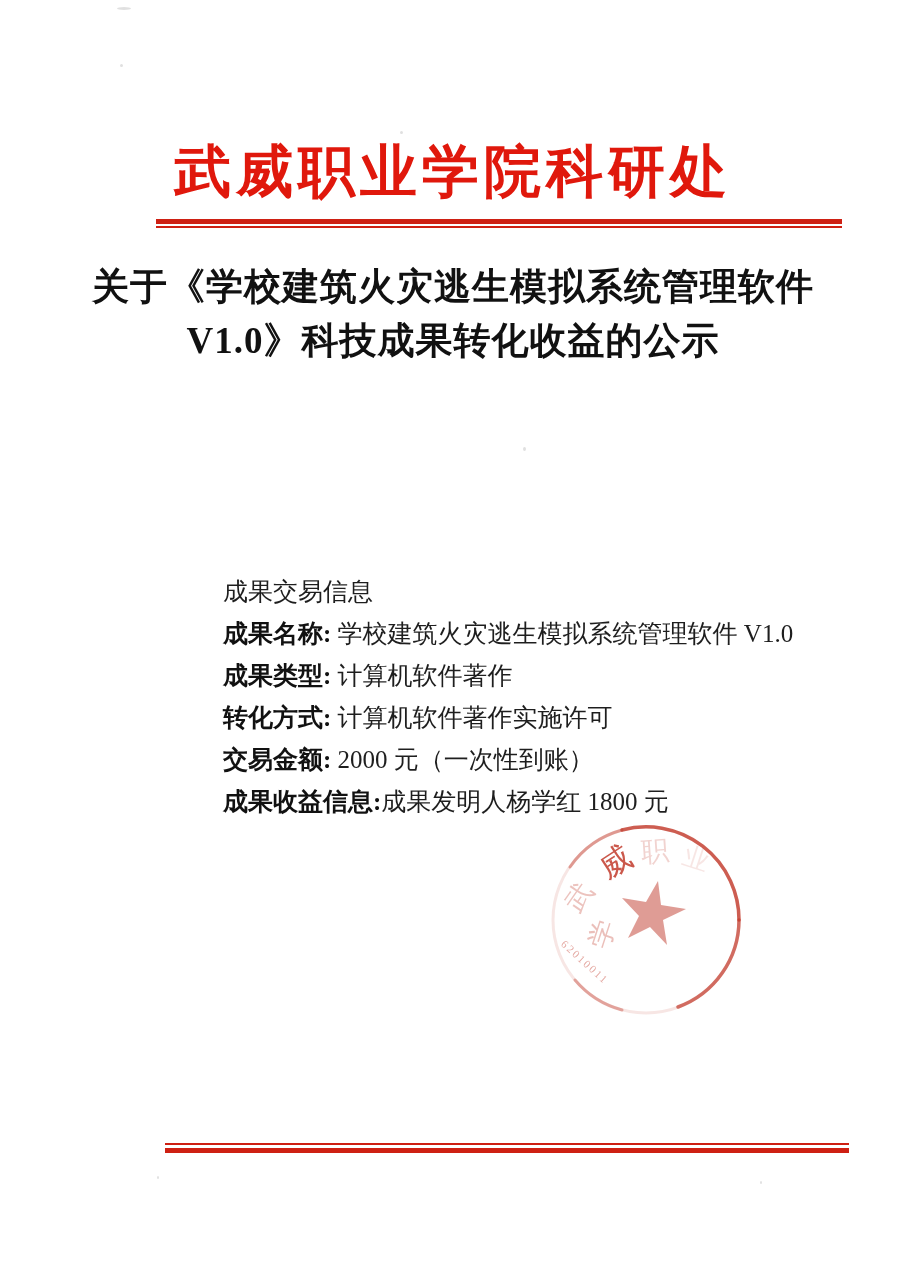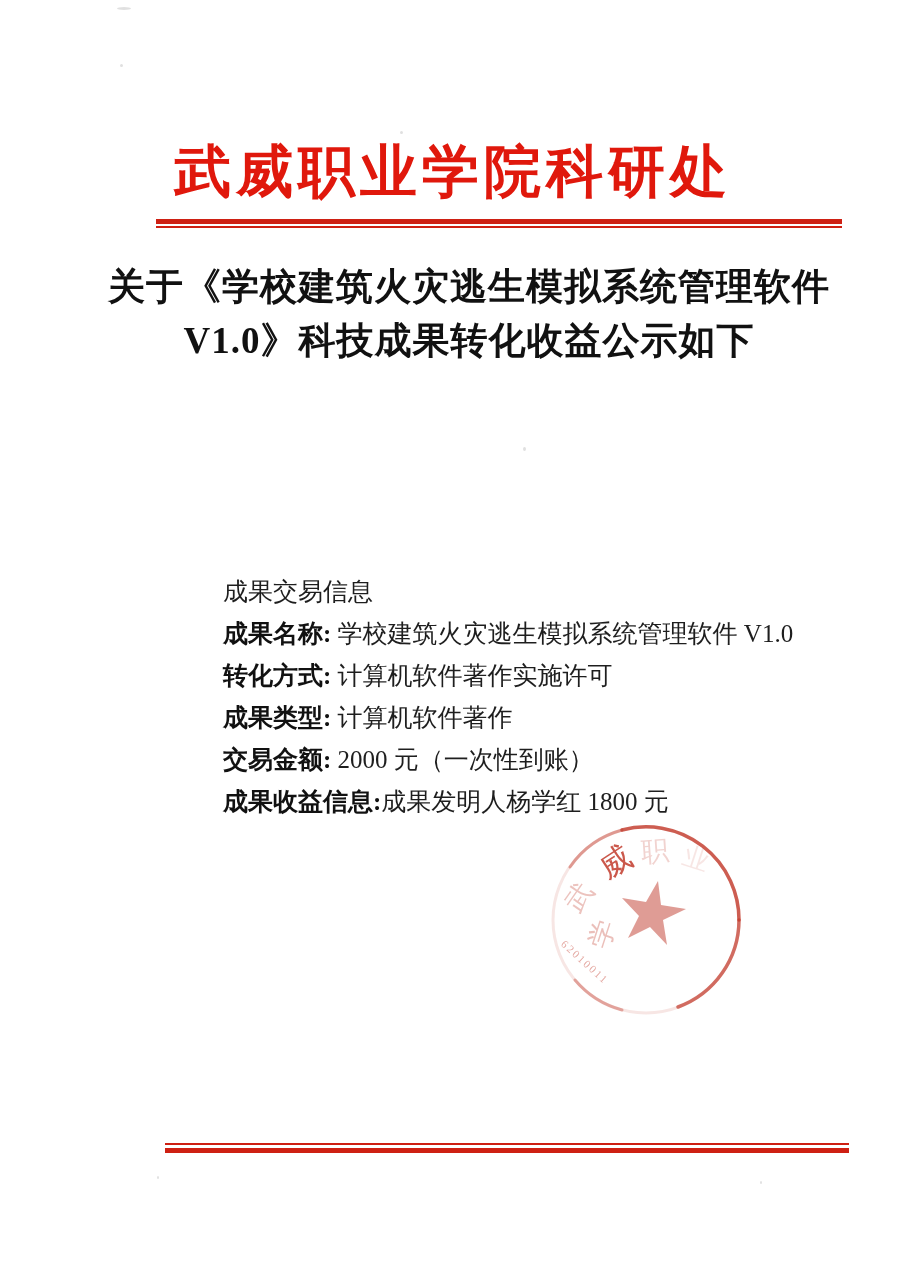--- a/index.html
+++ b/index.html
@@ -15,21 +15,21 @@
     letter-spacing:5px; color:#e0180c; white-space:nowrap;
   }
   .rule { position:absolute; left:105px; width:686px; }
   .rule .thick { height:5px; background:#ce2013; }
   .rule .thin  { height:2px; background:#ce2013; }
   .rule.head { top:215px; }
   .rule.head .thin { margin-top:2px; }
   .rule.foot { top:1139px; left:114px; width:684px; }
   .rule.foot .thick { margin-top:3px; }
   .doc-title {
-    position:absolute; top:256px; left:16px; width:100%;
+    position:absolute; top:256px; left:0; width:100%;
     text-align:center; font-size:37px; font-weight:bold;
     line-height:54px; color:#111; letter-spacing:1px;
   }
   .body-text {
     position:absolute; left:110px; top:396px; width:692px;
     font-size:25px; line-height:44px; color:#1e1e1e;
   }
   .body-text .jline { text-align:justify; text-align-last:justify; }
   .body-text .indent { text-indent:52px; }
   .fields {
@@ -58,34 +58,34 @@
   <div class="speck" style="left:709px; top:1177px; width:2px; height:3px;"></div>
 
   <div class="letterhead">武威职业学院科研处</div>
   <div class="rule head">
     <div class="thick"></div>
     <div class="thin"></div>
   </div>
 
   <div class="doc-title">
     <div>关于《学校建筑火灾逃生模拟系统管理软件</div>
-    <div>V1.0》科技成果转化收益公示如下</div>
+    <div>V1.0》科技成果转化收益的公示</div>
   </div>
 
 
   <div class="fields">
     <div>成果交易信息</div>
     <div>
       <span class="label">成果名称: </span><span>学校建筑火灾逃生模拟系统管理软件 V1.0</span>
     </div>
     <div>
-      <span class="label">转化方式: </span><span>计算机软件著作实施许可</span>
+      <span class="label">成果类型: </span><span>计算机软件著作</span>
     </div>
     <div>
-      <span class="label">成果类型: </span><span>计算机软件著作</span>
+      <span class="label">转化方式: </span><span>计算机软件著作实施许可</span>
     </div>
     <div>
       <span class="label">交易金额: </span><span>2000 元（一次性到账）</span>
     </div>
     <div>
       <span class="label">成果收益信息:</span><span>成果发明人杨学红 1800 元</span>
     </div>
   </div>
 
   <svg class="stamp" width="220" height="230" viewBox="0 0 220 230">

